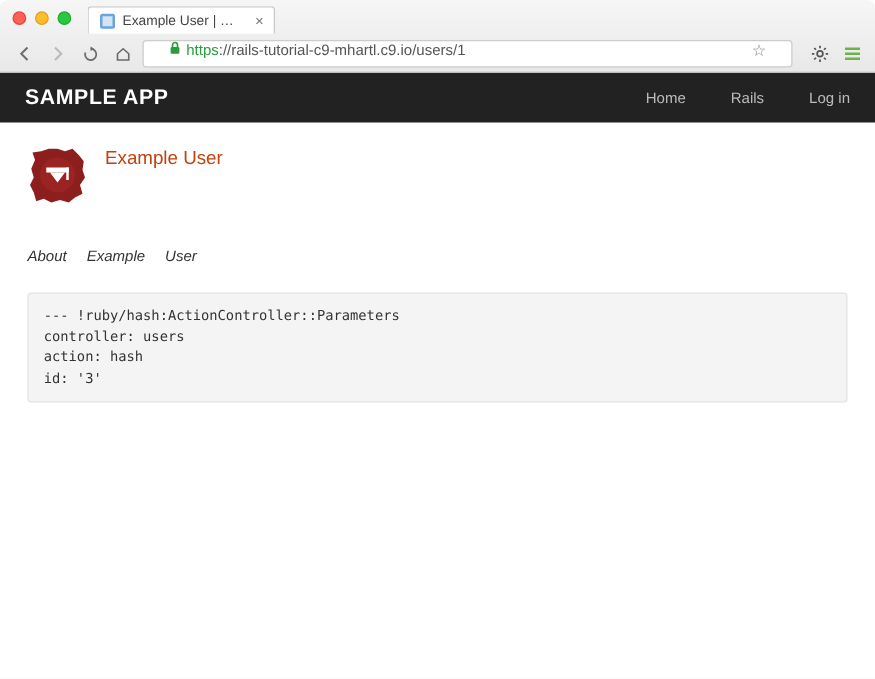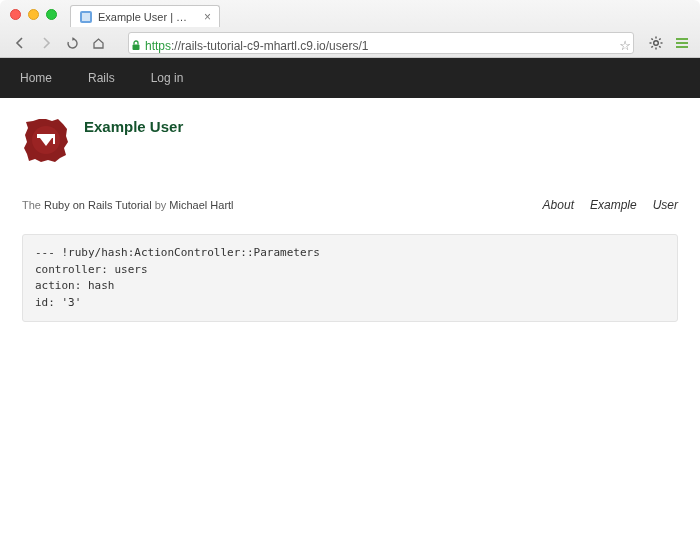--- a/index.html
+++ b/index.html
@@ -59,26 +59,25 @@
       width: 20px; height:20px; display:flex; align-items:center; justify-content:center;
       color:#6b6b6b; font-size:14px;
     }
     .addr-bar {
       flex: 1;
       height: 22px;
       background: #fff;
       border: 1px solid #ccc;
       border-radius: 3px;
       display: flex;
-      align-items: flex-end;
-      padding: 0 2px;
+      align-items: flex-start;
+      padding: 0 20px;
       font-size: 12px;
       color: #333;
       gap: 4px;
-      margin-left: 14px;
     }
     .lock-icon { color: #2a9c3e; font-size: 11px; }
     .url-scheme { color: #2a9c3e; }
     .url-rest { color: #555; }
     .toolbar-right { display:flex; gap:10px; margin-left:8px;}
     .gear-icon, .menu-icon { width:16px; height:16px; color:#555; }
 
     .page {
       background: #fff;
       height: calc(543px - 58px);
@@ -101,21 +100,21 @@
       letter-spacing: 0.5px;
     }
     .nav-links { display: flex; gap: 36px; font-size: 12px; }
     .nav-links a { color: #bbb; text-decoration: none; }
     .content { padding: 18px 22px; }
     .user-row { display: flex; align-items: flex-start; gap: 14px; }
     .gravatar {
       width: 48px; height: 48px;
       display:flex; align-items:center; justify-content:center;
     }
-    .username { font-size: 15px; font-weight: 700; color: #14532d; margin-top:2px;}
+    .username { font-size: 15px; font-weight: 400; color: #c2410c; margin-top:2px;}
     .footer-row {
       display: flex; justify-content: space-between; align-items: center;
       margin-top: 34px; font-size: 11px; color: #555;
     }
     .footer-left { color:#777; }
     .footer-left .link { color:#444; }
     .footer-nav { display:flex; gap:16px; font-size:12px; color:#333;font-style:italic;}
     .footer-nav a { color:#333; text-decoration:none;}
     .debug-box {
       margin-top: 22px;
@@ -207,20 +206,21 @@
             <line x1="2" y1="8" x2="14" y2="8" stroke="#6db24a" stroke-width="2"></line>
             <line x1="2" y1="12" x2="14" y2="12" stroke="#6db24a" stroke-width="2"></line>
           </svg>
       </div>
     </div>
   </div>
 </div>
 
 <div class="page">
   <div class="navbar">
+    <div class="brand">SAMPLE APP</div>
     <div class="nav-links">
       <a>Home</a>
       <a>Rails</a>
       <a>Log in</a>
     </div>
   </div>
 
   <div class="content">
     <div class="user-row">
       <div class="gravatar">
@@ -229,23 +229,20 @@
           <circle cx="24" cy="24" r="14" fill="#9a2323"></circle>
           <rect x="15" y="18" width="18" height="4" fill="#fff"></rect>
           <polygon points="18,22 30,22 24,30" fill="#fff"></polygon>
           <rect x="31" y="18" width="2" height="10" fill="#fff"></rect>
         </svg>
       </div>
       <div class="username">Example User</div>
     </div>
 
     <div class="footer-row">
-      <div class="footer-left">
-        <span>The </span><a class="link">Ruby on Rails Tutorial</a><span> by </span><a class="link">Michael Hartl</a>
-      </div>
       <div class="footer-nav">
         <a>About</a>
         <a>Example</a>
         <a>User</a>
       </div>
     </div>
 
     <div class="debug-box"><span>--- !ruby/hash:ActionController::Parameters</span>
 <span>controller: users</span>
 <span>action: hash</span>

